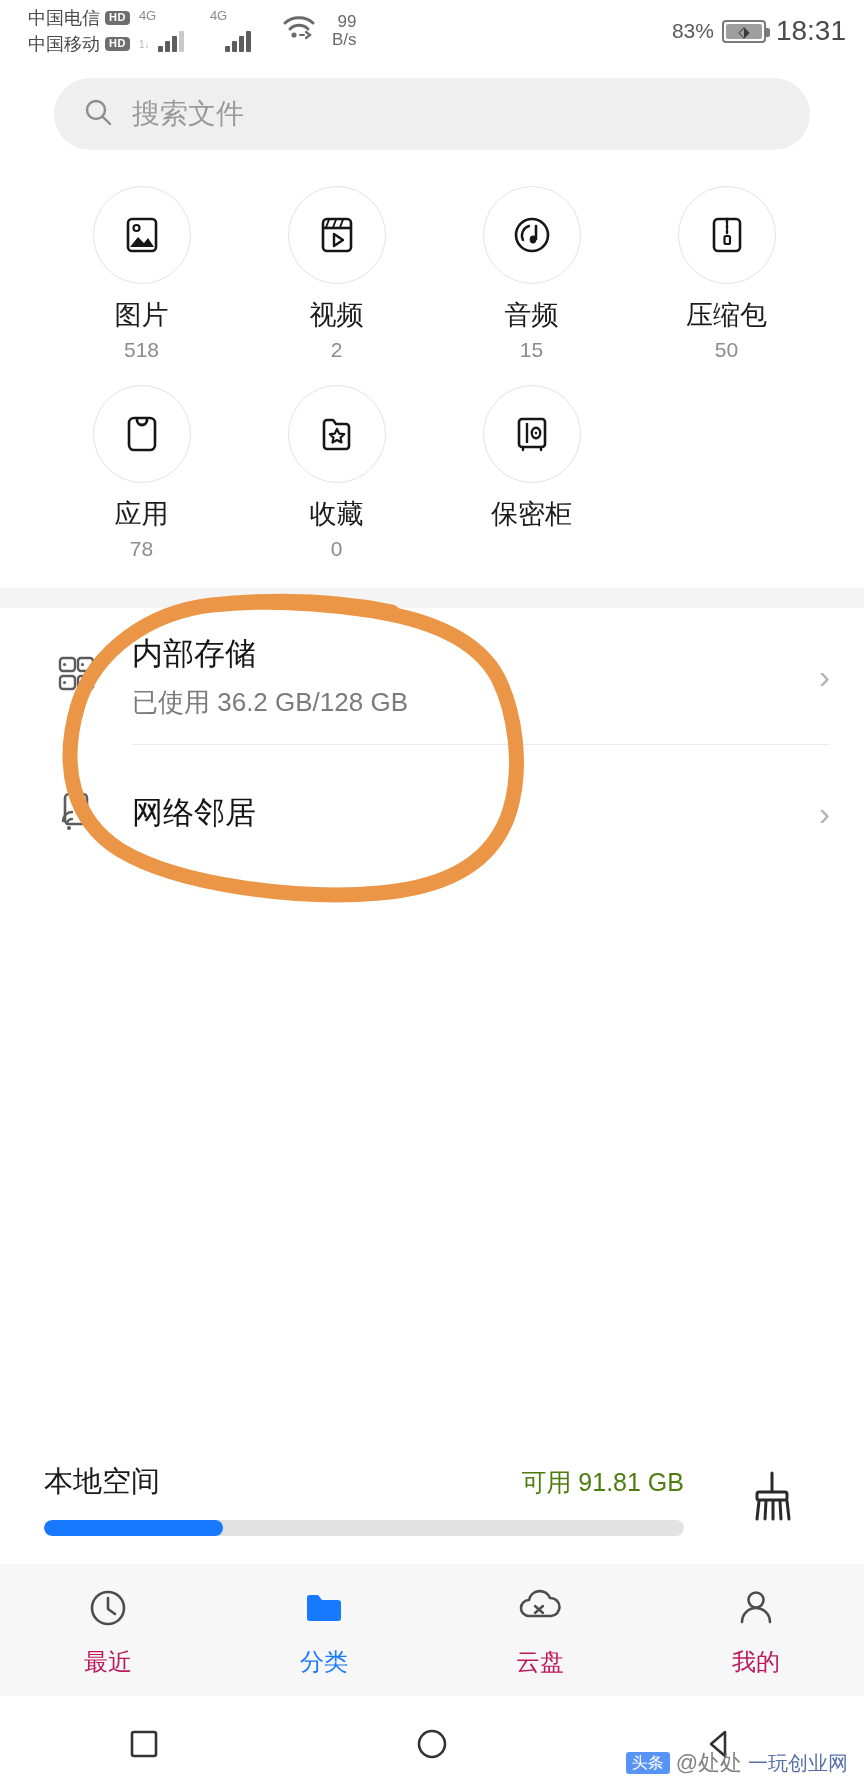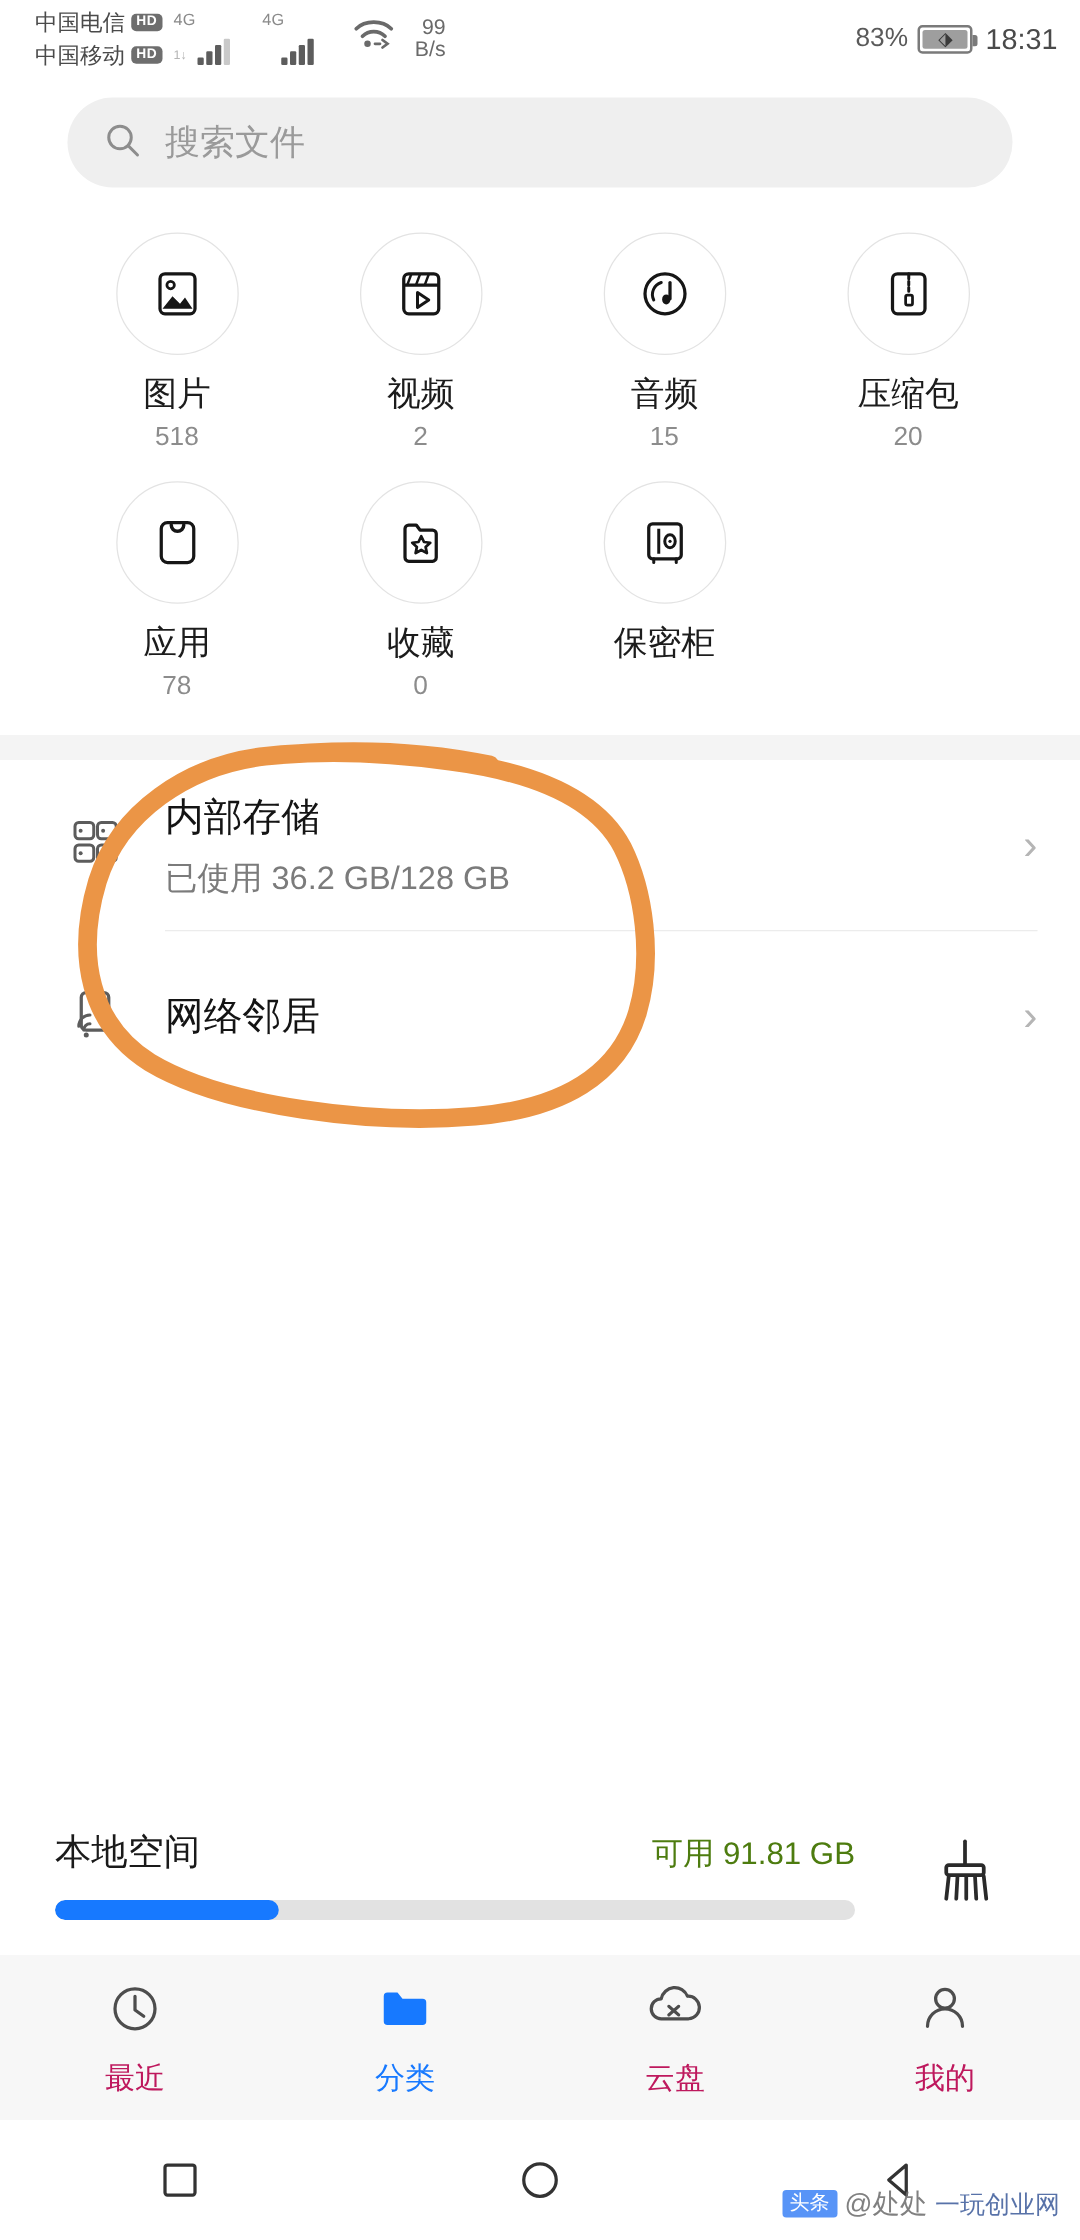--- a/index.html
+++ b/index.html
@@ -47,21 +47,21 @@
   }
   .battery::after {
     content:""; position:absolute; right:-6px; top:6px; width:4px; height:9px;
     background:#7a7a7a; border-radius:0 2px 2px 0;
   }
   .battery .fill {
     position:absolute; left:2px; top:2px; bottom:2px; right:2px;
     background:#9e9e9e; border-radius:2px;
   }
   .bolt { position:relative; z-index:2; color:#3a3a3a; font-size:15px; line-height:1; }
-  .clock { font-size:23px; color:#4a4a4a; margin-left:2px; }
+  .clock { font-size:28px; color:#4a4a4a; margin-left:2px; }
 
   
   .search-wrap { padding:16px 54px 0 54px; }
   .searchbar {
     height:72px; background:#efefef; border-radius:36px;
     display:flex; align-items:center; gap:18px; padding:0 28px;
   }
   .search-ph { font-size:28px; color:#9a9a9a; }
 
   
@@ -259,21 +259,21 @@
 
   <div class="cell">
     <span class="icon-ring">
       <svg width="50" height="50" viewBox="0 0 50 50">
         <rect x="12" y="9" width="26" height="32" rx="4" stroke="#161616" stroke-width="2.6" fill="none"></rect>
         <path d="M25 9 v4 M25 15 v3 M25 20 v3" stroke="#161616" stroke-width="2.4" stroke-linecap="round"></path>
         <rect x="22.5" y="26" width="5.5" height="8" rx="1.5" stroke="#161616" stroke-width="2.2" fill="none"></rect>
       </svg>
     </span>
     <span class="cell-label">压缩包</span>
-    <span class="cell-count">20</span>
+    <span class="cell-count">50</span>
   </div>
 
   <div class="cell">
     <span class="icon-ring">
       <svg width="50" height="50" viewBox="0 0 50 50">
         <rect x="12" y="9" width="26" height="32" rx="5" stroke="#161616" stroke-width="2.6" fill="none"></rect>
         <path d="M20 11 a5 5 0 0 0 10 0" stroke="#161616" stroke-width="2.8" fill="none" stroke-linecap="round"></path>
       </svg>
     </span>
     <span class="cell-label">应用</span>

